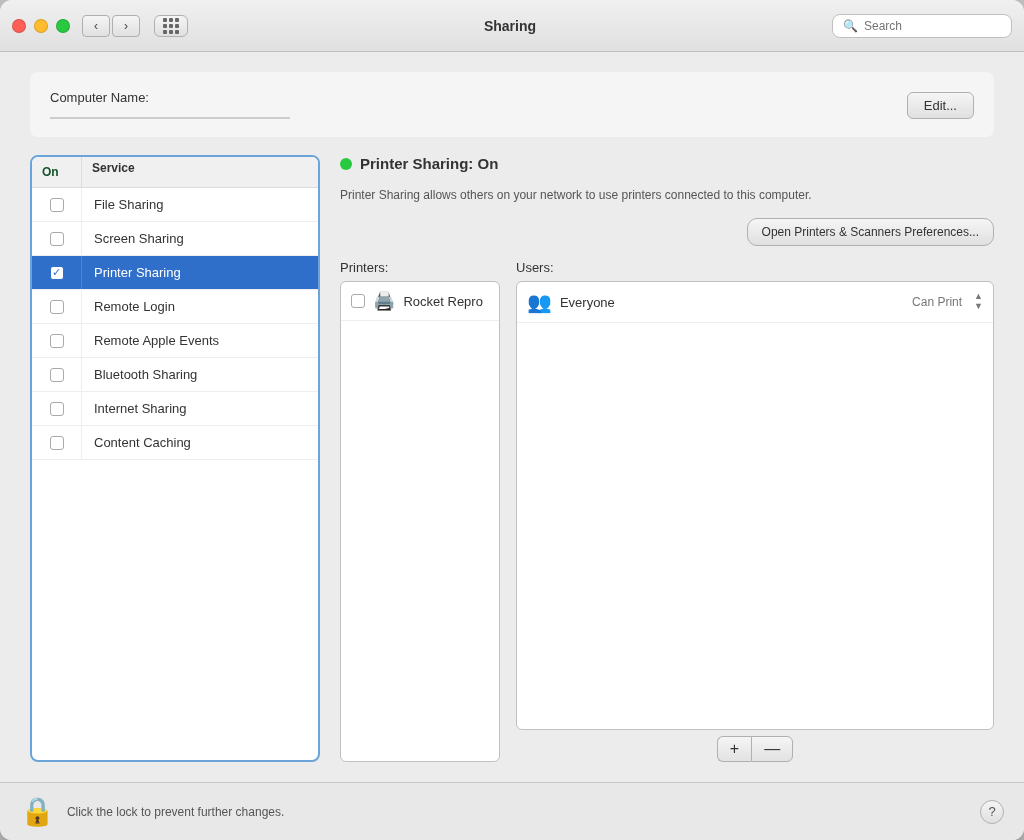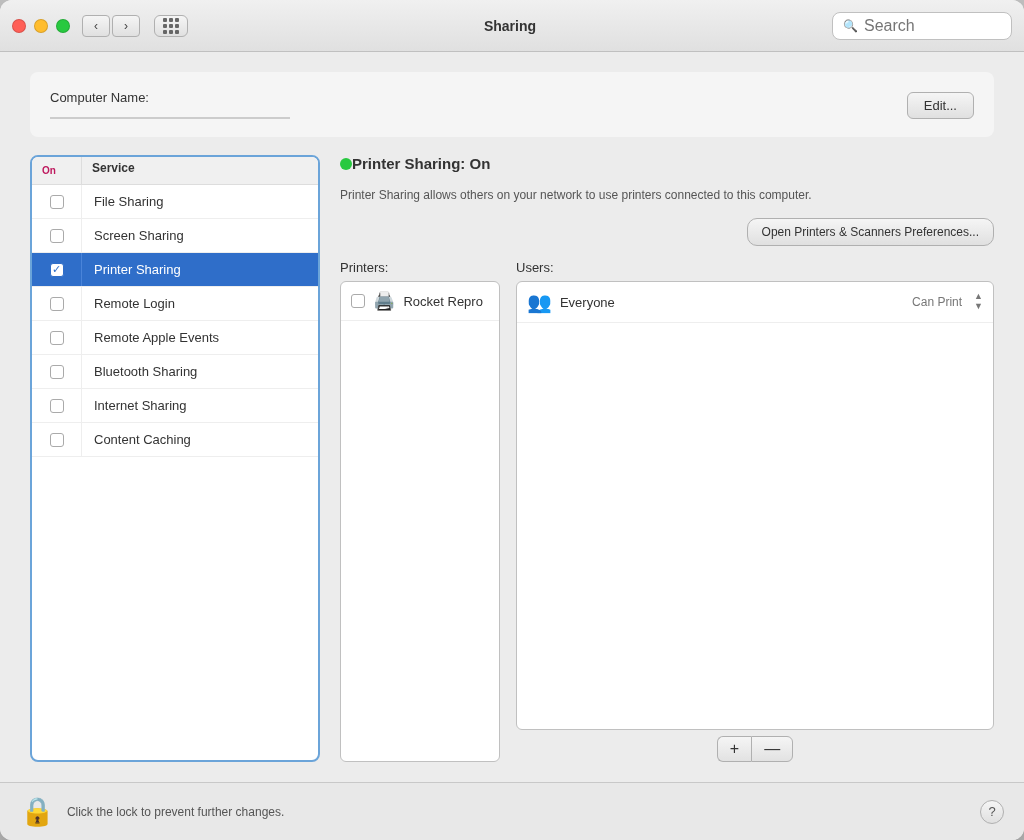--- a/index.html
+++ b/index.html
@@ -92,21 +92,21 @@
       border: 1px solid #c0c0c0;
       border-radius: 8px;
       padding: 4px 10px;
       gap: 6px;
       width: 180px;
     }
     .search-bar input {
       border: none;
       outline: none;
       background: transparent;
-      font-size: 16px;
+      font-size: 12px;
       color: #701a75;
       width: 130px;
     }
     .search-icon-svg {
       color: #999;
       font-size: 12px;
     }
     
     .main-content {
       flex: 1;
@@ -167,23 +167,23 @@
       overflow: hidden;
     }
     .services-header {
       display: grid;
       grid-template-columns: 50px 1fr;
       border-bottom: 1px solid #ddd;
       background: #f0f0f0;
     }
     .services-header-on {
       padding: 8px 10px;
-      font-size: 10px;
+      font-size: 12px;
       font-weight: 600;
-      color: #be185d;
+      color: #14532d;
       border-right: 1px solid #ddd;
     }
     .services-header-service {
       padding: 4px 10px;
       font-size: 12px;
       font-weight: 600;
       color: #333;
     }
     .service-row {
       display: grid;
@@ -235,21 +235,21 @@
     
     .right-panel {
       flex: 1;
       display: flex;
       flex-direction: column;
       gap: 14px;
     }
     .status-header {
       display: flex;
       align-items: center;
-      gap: 0;
+      gap: 8px;
     }
     .status-dot {
       width: 12px;
       height: 12px;
       border-radius: 50%;
       background: #28c940;
       flex-shrink: 0;
     }
     .status-title {
       font-size: 15px;

